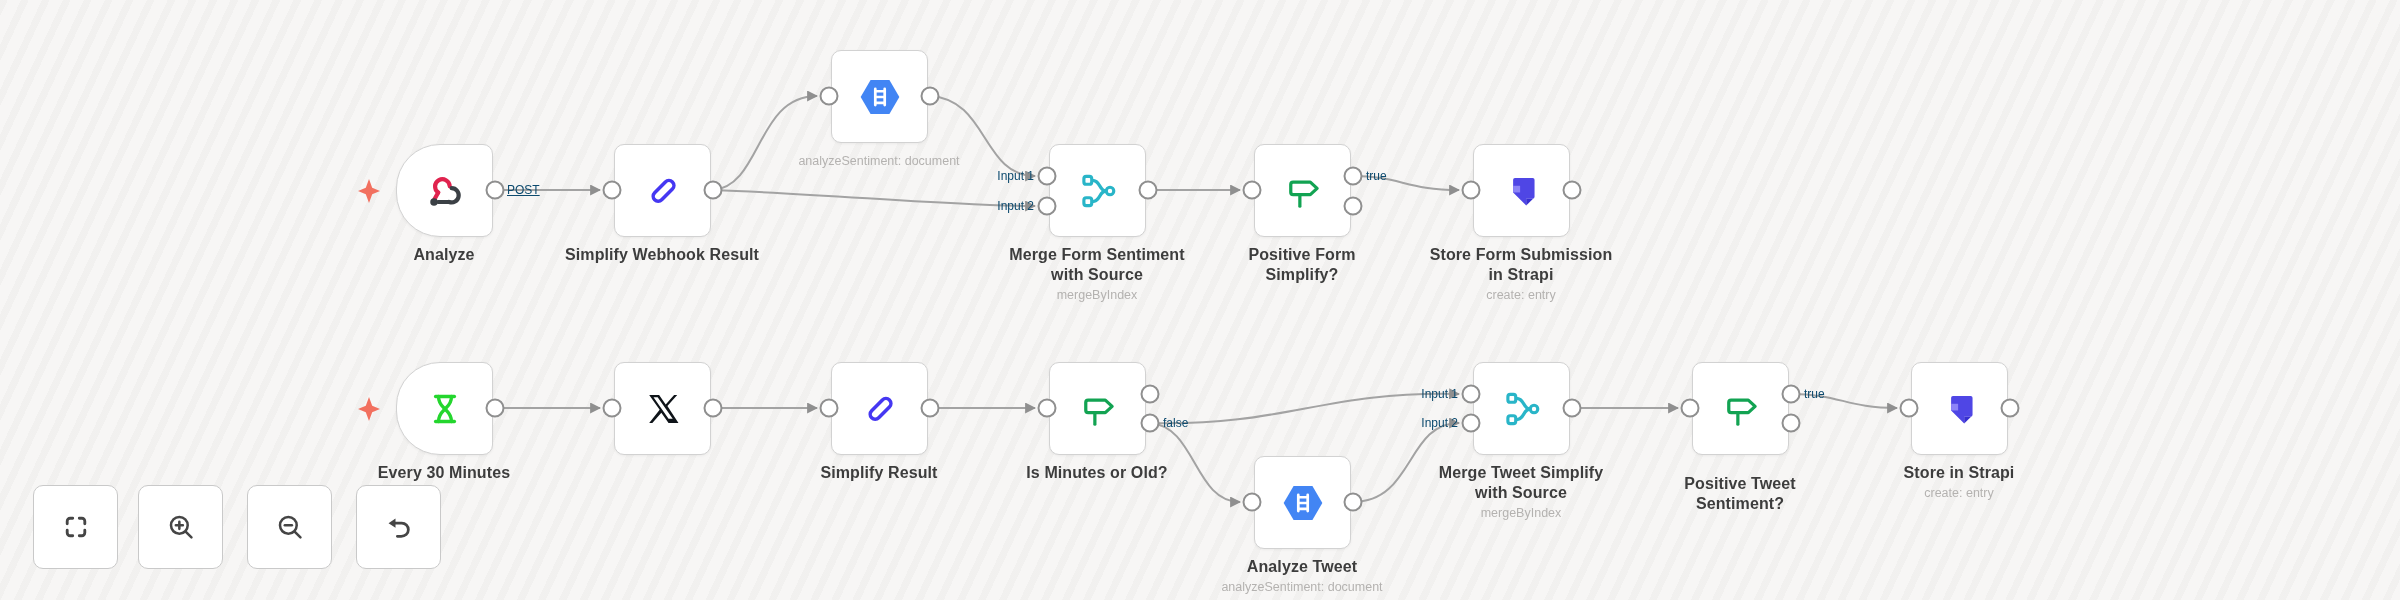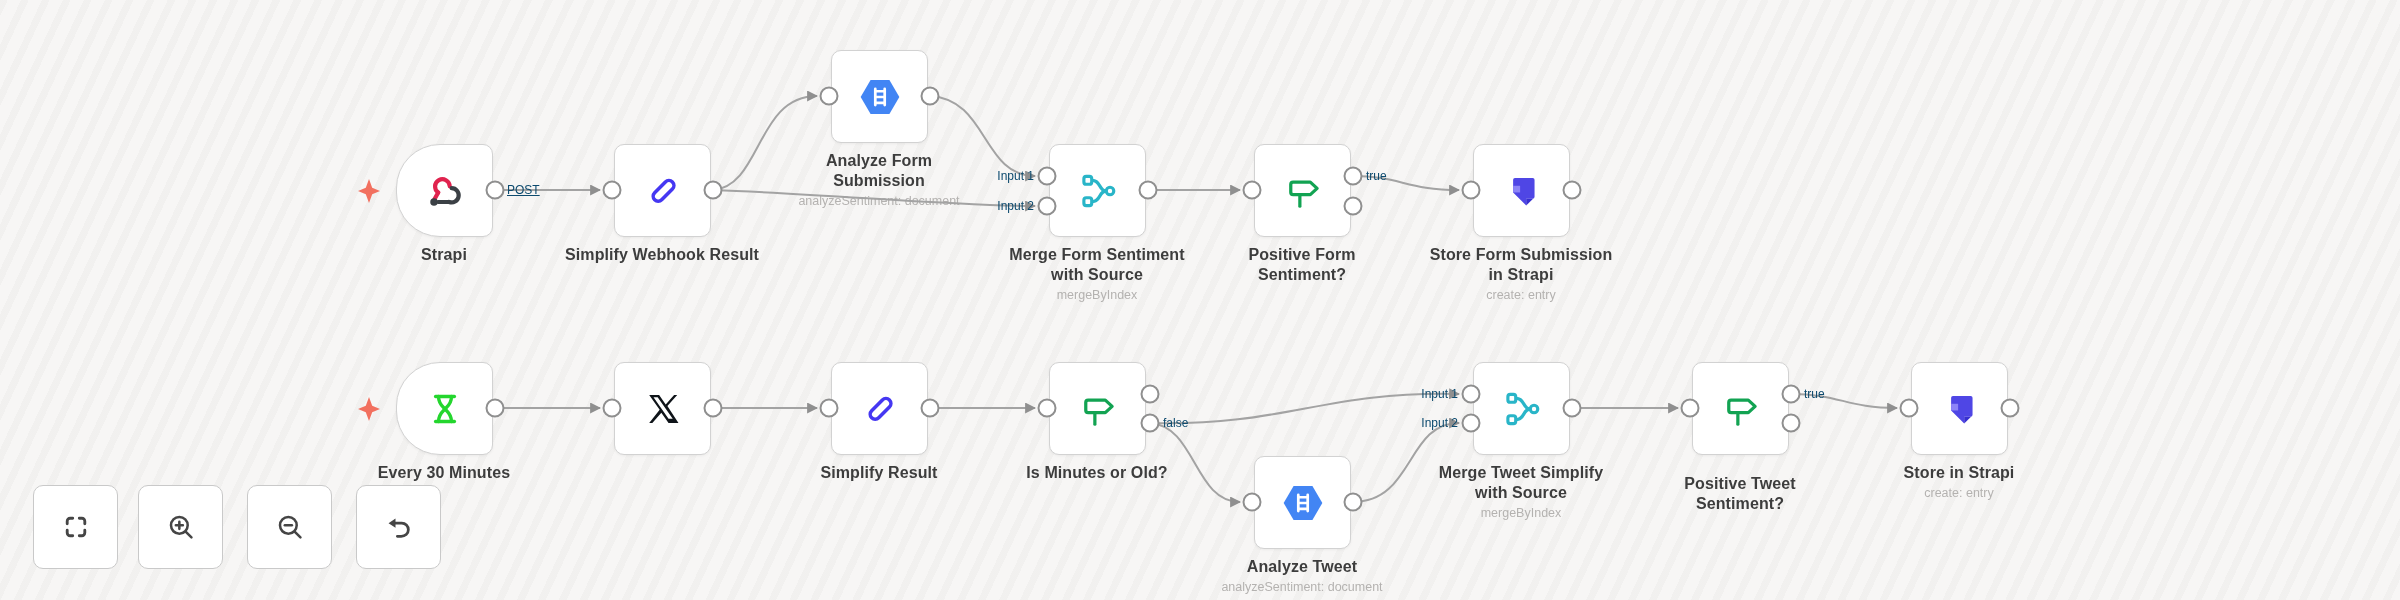--- a/index.html
+++ b/index.html
@@ -158,38 +158,36 @@
   </div>
 
   <svg class="spark" style="left:358px;top:179px;" viewBox="0 0 22 24">
     <polygon points="11,0 14.2,8.8 22,12 14.2,15.2 11,24 7.8,15.2 0,12 7.8,8.8" fill="#f2705f"></polygon>
   </svg>
   <svg class="spark" style="left:358px;top:397px;" viewBox="0 0 22 24">
     <polygon points="11,0 14.2,8.8 22,12 14.2,15.2 11,24 7.8,15.2 0,12 7.8,8.8" fill="#f2705f"></polygon>
   </svg>
 
   <div class="caption" style="left:304px;top:245px;">
-    <div class="label">Strapi</div>
+    <div class="label">Analyze</div>
   </div>
   <div class="caption" style="left:522px;top:245px;">
     <div class="label">Simplify Webhook Result</div>
   </div>
   <div class="caption" style="left:739px;top:151px;">
-    <div class="label">Analyze Form
-Submission</div>
     <div class="sub">analyzeSentiment: document</div>
   </div>
   <div class="caption" style="left:957px;top:245px;">
     <div class="label">Merge Form Sentiment
 with Source</div>
     <div class="sub">mergeByIndex</div>
   </div>
   <div class="caption" style="left:1162px;top:245px;">
     <div class="label">Positive Form
-Sentiment?</div>
+Simplify?</div>
   </div>
   <div class="caption" style="left:1381px;top:245px;">
     <div class="label">Store Form Submission
 in Strapi</div>
     <div class="sub">create: entry</div>
   </div>
   <div class="caption" style="left:304px;top:463px;">
     <div class="label">Every 30 Minutes</div>
   </div>
   <div class="caption" style="left:739px;top:463px;">

